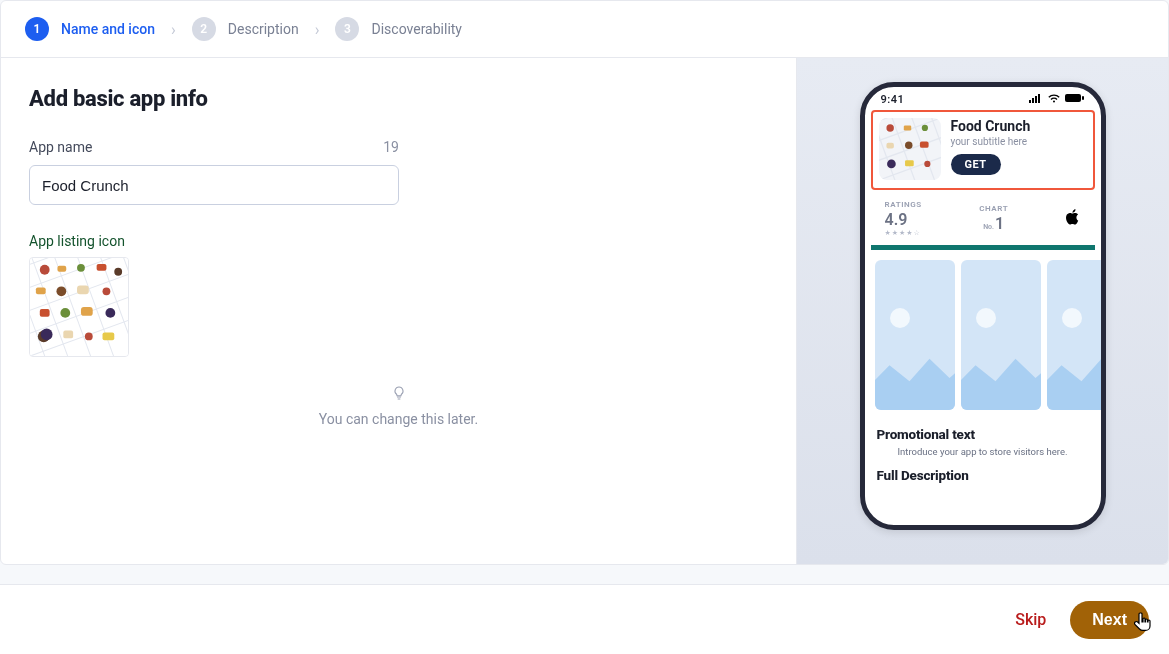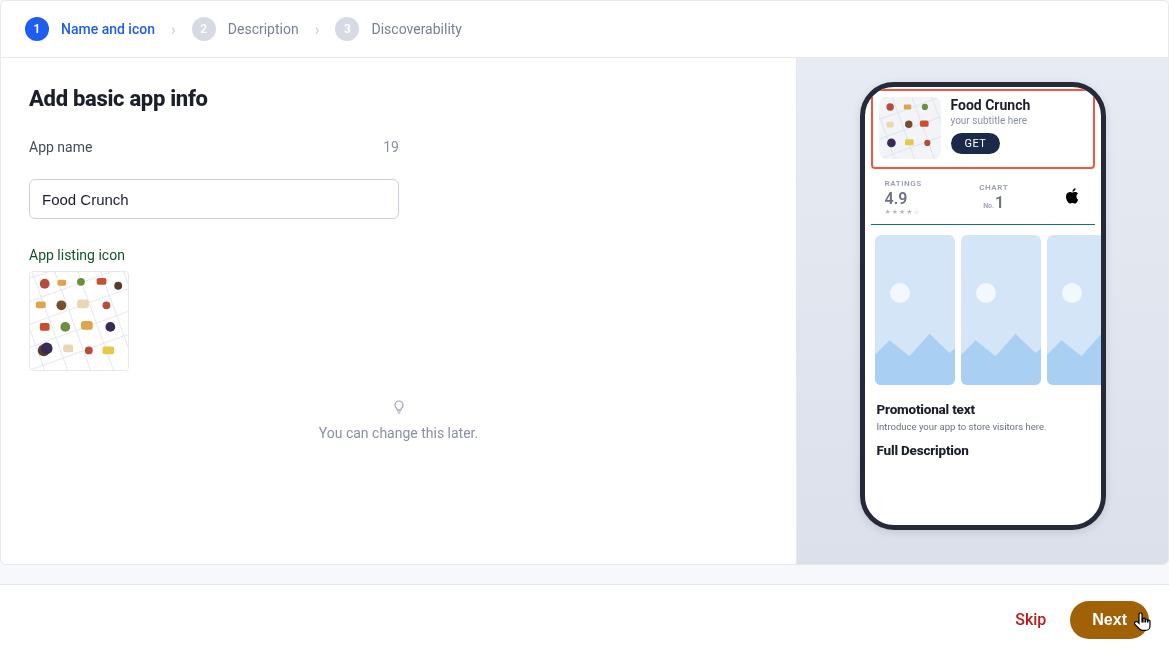--- a/index.html
+++ b/index.html
@@ -61,21 +61,21 @@
     border-left: 1px solid #e6e8ee;
     display: flex;
     align-items: flex-start;
     justify-content: center;
     padding: 24px 0;
   }
   
   h1 { font-size: 22px; font-weight: 800; letter-spacing: -0.3px; margin-bottom: 28px; }
   .field-row {
     display: flex; justify-content: space-between; align-items:flex-end;
-    width: 370px; margin-bottom: 24px;
+    width: 370px; margin-bottom: 10px;
     font-size: 14px; color: #444a5b;
   }
   .count { color: #8a90a2; font-size: 14px; }
   .text-input {
     width: 370px; height: 40px;
     border: 1px solid #c9d0e0; border-radius: 6px;
     padding: 0 12px; font-size: 15px; color: #1b1f2b;
     outline: none;
   }
   .label2 { margin-top: 28px; margin-bottom: 8px; font-size: 14px; color: #14532d; }
@@ -107,27 +107,27 @@
     margin: 2px 6px 0;
     border: 2px solid #f0573b;
     border-radius: 4px;
     padding: 6px 6px 8px;
     display:flex; align-items:flex-start; gap: 10px;
   }
   .app-thumb { width: 62px; height: 62px; border-radius: 8px; flex: 0 0 62px; overflow:hidden; }
   .app-title { font-size: 14px; font-weight:700; color:#1b1f2b; }
   .app-sub { font-size: 10px; color:#8a90a2; margin: 2px 0 6px; }
   .get-pill {
-    background:#1b2a4a; color:#fff; font-size:11px; font-weight:400;
+    background:#1b2a4a; color:#fff; font-size:11px; font-weight:700;
     border-radius: 12px; padding: 4px 14px; display:inline-block;
     letter-spacing: .5px;
   }
   .stats-row {
     display:flex; align-items:center; justify-content:space-between;
-    padding: 10px 14px 8px; border-bottom: 1px solid #0f766e; margin: 0 6px;
+    padding: 10px 14px 8px; border-bottom: 5px solid #0f766e; margin: 0 6px;
   }
   .stat { text-align:left; }
   .stat-label { font-size: 8px; color:#9aa0b2; letter-spacing:.6px; font-weight:600; }
   .stat-val { font-size: 16px; color:#6c7284; font-weight:600; margin-top:1px; }
   .stat-stars { font-size: 7px; color:#b3b9c9; letter-spacing:1px; }
   .stat-no { font-size:7px; color:#9aa0b2; }
   .apple-logo { font-size: 16px; color:#000; }
   .screens {
     display:flex; gap:6px; padding: 10px 10px 0; overflow:hidden;
   }
@@ -140,21 +140,21 @@
     position:absolute; width: 20px;height:20px;border-radius:50%;
     background:#f2f8fd; left: 15px; top: 48px;
   }
   .screen .mtn {
     position:absolute; left:-10px; right:-10px; bottom:0; height:64px;
     background:#a9cff2;
     clip-path: polygon(0 70%, 25% 30%, 45% 55%, 65% 20%, 85% 50%, 100% 30%, 100% 100%, 0 100%);
   }
   .promo { padding: 16px 12px 0; }
   .promo-title { font-size: 13.5px; font-weight:800; letter-spacing:-.2px; }
-  .promo-sub { font-size: 9.5px; color:#697083; margin-top: 4px; }
+  .promo-sub { font-size: 9.5px; color:#697083; margin-top: 4px; text-align: center; }
   .full-desc { padding: 10px 12px 0; font-size: 13.5px; font-weight:800; letter-spacing:-.2px; }
   
   .footer {
     position: absolute; left:0; right:0; bottom: 0;
     height: 70px; background:#fff;
     border-top: 1px solid #e6e8ee;
     display:flex; align-items:center; justify-content:flex-end;
     gap: 24px; padding: 0 20px;
   }
   .skip { color:#b91c1c; font-size:16px; font-weight:500; cursor:pointer; }
@@ -251,20 +251,44 @@
             <path d="M9 18h6M10 21h4"></path>
             <path d="M12 3a6 6 0 0 0-4 10.5c.7.7 1 1.6 1 2.5h6c0-.9.3-1.8 1-2.5A6 6 0 0 0 12 3z"></path>
           </svg>
         </span>
         <span>You can change this later.</span>
       </div>
     </div>
 
     <div class="right">
       <div class="phone">
+        <div class="statusbar">
+          <span>9:41</span>
+          <span class="status-icons">
+            <span class="sig">
+              <svg width="14" height="10" viewBox="0 0 14 10">
+                  <rect x="0" y="7" width="2" height="3" fill="#000"></rect>
+                  <rect x="3" y="5" width="2" height="5" fill="#000"></rect>
+                  <rect x="6" y="3" width="2" height="7" fill="#000"></rect>
+                  <rect x="9" y="1" width="2" height="9" fill="#000"></rect>
+                </svg>
+            </span>
+            <span class="wifi">
+              <svg width="14" height="10" viewBox="0 0 14 10">
+                  <path d="M7 9.5a1 1 0 100-2 1 1 0 000 2zM3.5 6a5 5 0 017 0l-1 1a3.6 3.6 0 00-5 0zM1.3 3.8a8 8 0 0111.4 0l-1 1a6.6 6.6 0 00-9.4 0z" fill="#000"></path>
+                </svg>
+            </span>
+            <span class="batt">
+              <svg width="20" height="10" viewBox="0 0 20 10">
+                  <rect x="0" y="1" width="16" height="8" rx="2" fill="#000"></rect>
+                  <rect x="17" y="3" width="2" height="4" rx="1" fill="#000"></rect>
+                </svg>
+            </span>
+          </span>
+        </div>
 
         <div class="highlight-box">
           <div class="app-thumb">
             <svg class="food-tile" viewBox="0 0 100 100">
               <rect width="100" height="100" fill="#f2f4f8"></rect>
               <g transform="rotate(-20 50 50)">
                 <g transform="translate(0,-20)">
                   <line x1="-40" y1="10" x2="160" y2="10" stroke="#e3e7ef" stroke-width="2"></line>
                   <line x1="-40" y1="40" x2="160" y2="40" stroke="#e3e7ef" stroke-width="2"></line>
                   <line x1="-40" y1="70" x2="160" y2="70" stroke="#e3e7ef" stroke-width="2"></line>

